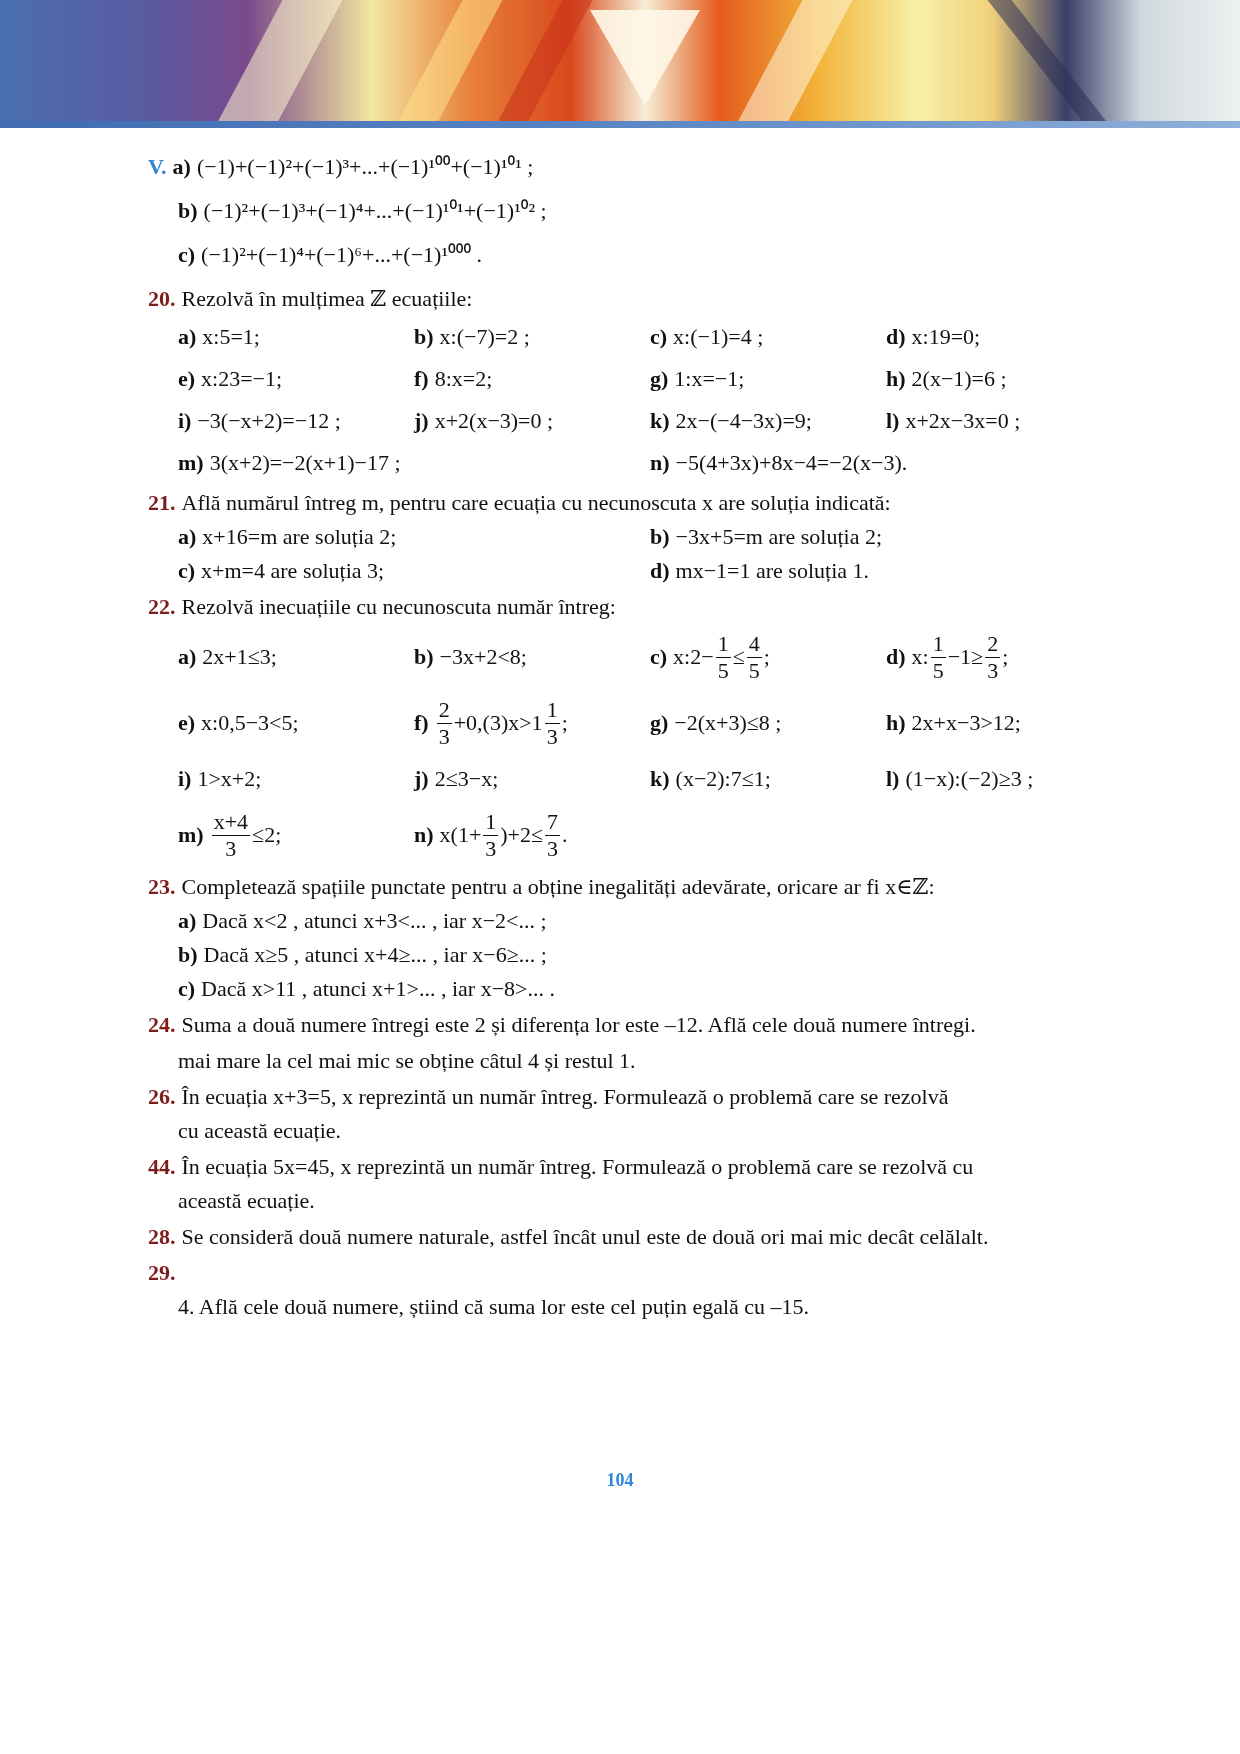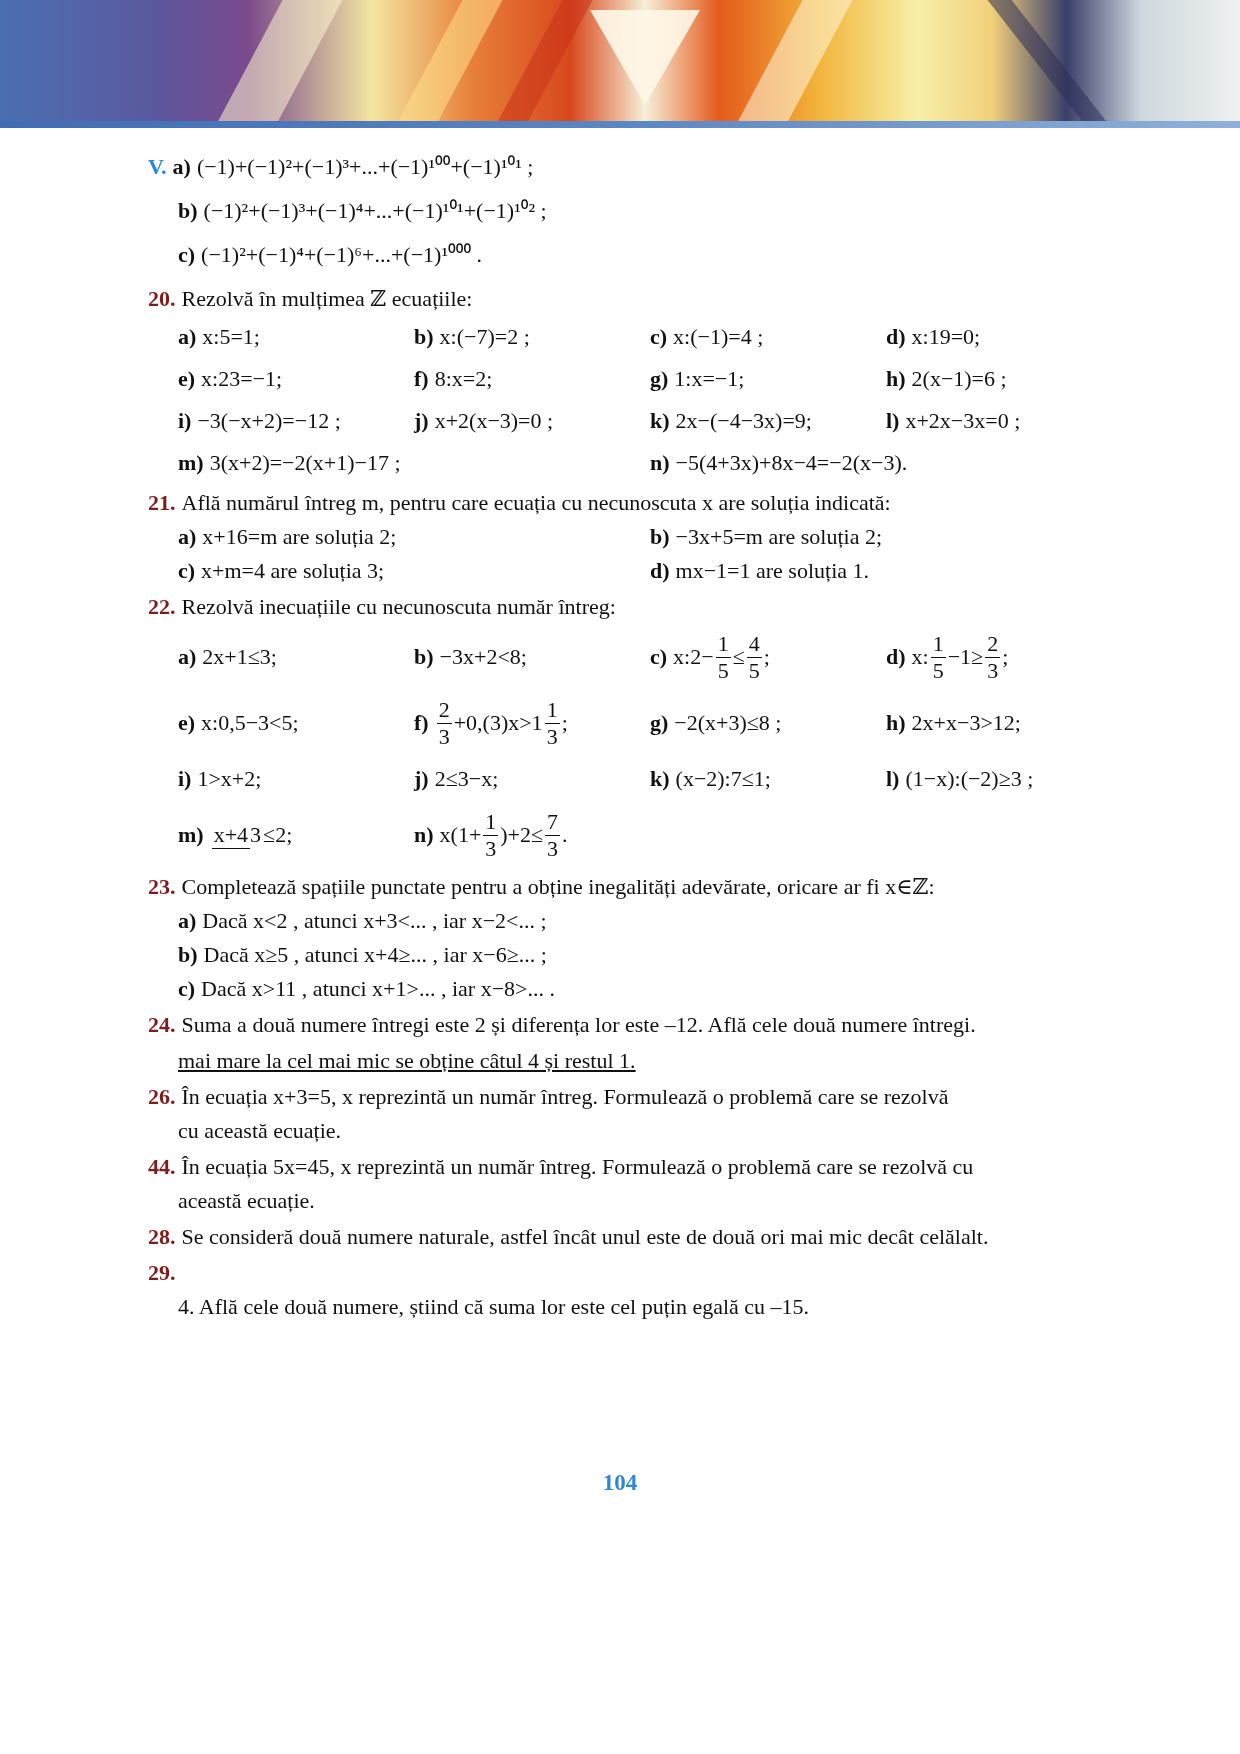--- a/index.html
+++ b/index.html
@@ -26,21 +26,21 @@
   .lbl { font-weight: bold; margin-right: 6px; }
   .ind { padding-left: 30px; }
   .col4 { display: grid; grid-template-columns: 236px 236px 236px 240px; }
   .col2 { display: grid; grid-template-columns: 472px 480px; }
   .cell { display: flex; align-items: center; white-space: nowrap; }
   .math { font-family: "Liberation Serif", serif; }
   .tall { min-height: 60px; }
   .r-v { margin-bottom: 10px; }
   .page-num {
     position: absolute; left: 0; width: 1240px; top: 1470px; text-align: center;
-    font-weight: bold; color: #2f86d8; font-size: 23px;
+    font-weight: bold; color: #2f86d8; font-size: 18px;
   }
 </style>
 </head>
 <body>
 
 <div class="banner">
   <div class="stripe" style="left:240px;width:60px;background:#fff6d0;"></div>
   <div class="stripe" style="left:420px;width:40px;background:#ffe08a;"></div>
   <div class="stripe" style="left:520px;width:30px;background:#c8321a;"></div>
   <div class="tri"></div>
@@ -235,21 +235,21 @@
         <div class="cell" style="min-height: 46px;">
           <span class="lbl">k)</span>
           <span class="math">(x−2):7≤1;</span>
         </div>
         <div class="cell" style="min-height: 46px;">
           <span class="lbl">l)</span>
           <span class="math">(1−x):(−2)≥3 ;</span>
         </div>
         <div class="cell tall" style="min-height: 66px;">
           <span class="lbl">m)</span>
-          <span style="display: inline-flex; flex-direction: row; align-items: center; vertical-align: middle; margin: 0px 2px; line-height: 26px;">
+          <span style="display: inline-flex; flex-direction: column; align-items: center; vertical-align: middle; margin: 0px 2px; line-height: 26px;">
             <span style="border-bottom: 1.5px solid rgb(17, 17, 17); padding: 0px 2px;">x+4</span>
             <span>3</span>
           </span>
           <span class="math">≤2;</span>
         </div>
         <div class="cell tall" style="min-height: 66px;">
           <span class="lbl">n)</span>
           <span class="math">x(1+</span>
           <span style="display: inline-flex; flex-direction: column; align-items: center; vertical-align: middle; margin: 0px 2px; line-height: 26px;">
             <span style="border-bottom: 1.5px solid rgb(17, 17, 17); padding: 0px 2px;">1</span>
@@ -287,21 +287,21 @@
   </div>
 
   <div id="textExercises">
       <div class="blk">
         <div class="row">
           <span class="num">24.</span>
           <span>Suma a două numere întregi este 2 și diferența lor este –12. Află cele două numere întregi.</span>
         </div>
       </div>
       <div class="blk">
-        <div class="row" style="padding-left: 30px; text-decoration: underline;">
+        <div class="row" style="padding-left: 30px;">
           <span>mai mare la cel mai mic se obține câtul 4 și restul 1.</span>
         </div>
       </div>
       <div class="blk">
         <div class="row">
           <span class="num">26.</span>
           <span>În ecuația x+3=5, x reprezintă un număr întreg. Formulează o problemă care se rezolvă</span>
         </div>
         <div class="row" style="padding-left: 30px;">
           <span>cu această ecuație.</span>

